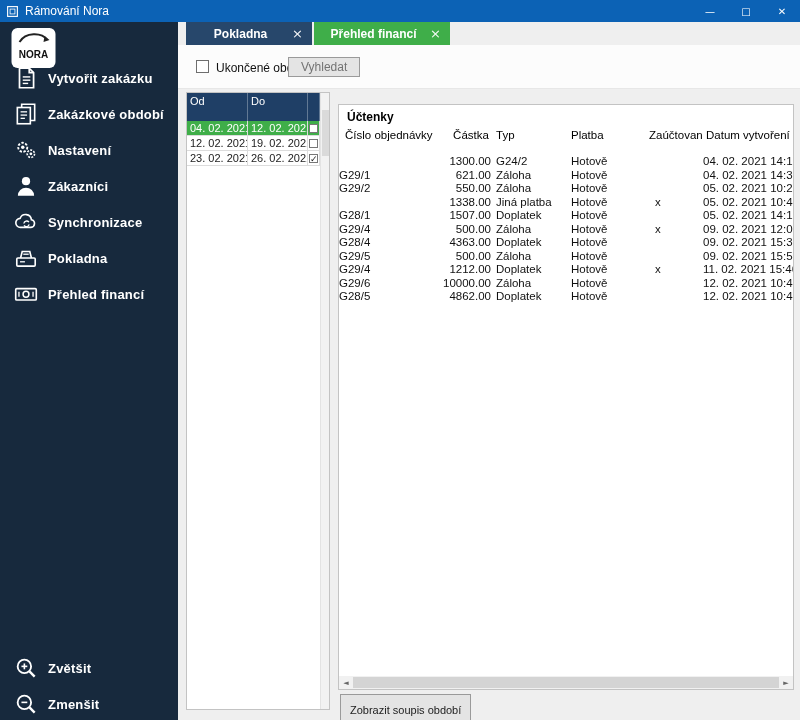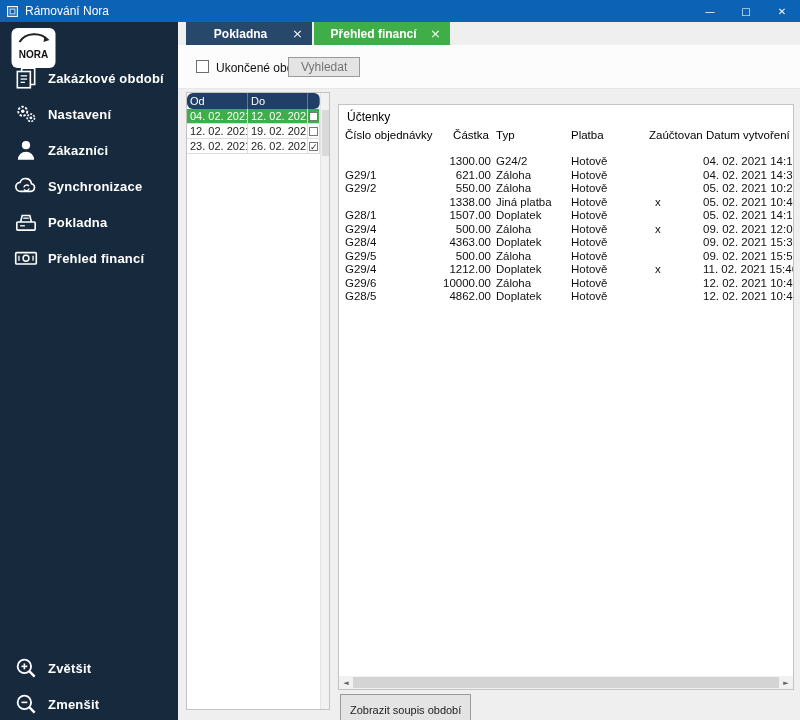--- a/index.html
+++ b/index.html
@@ -31,40 +31,40 @@
   .tab .tab-close{margin-left:6px;font-size:13px;opacity:.95;cursor:pointer;font-family:"DejaVu Sans",sans-serif;}
   .tab-dark{background:var(--tab_navy,#27476b);width:126px;}
   .tab-green{background:var(--accent_green,#3fae49);width:136px;}
 
   .filterbar{position:absolute;left:0;top:23px;width:622px;height:44px;background:#fcfcfc;border-bottom:1px solid #e7e7e7;}
   .check{position:absolute;left:18px;top:15px;width:13px;height:13px;background:#fff;border:1px solid #6e6e6e;cursor:pointer;font-size:11px;line-height:11px;text-align:center;font-family:"DejaVu Sans",sans-serif;}
   .check-label{position:absolute;left:38px;top:16px;font-size:12px;color:#111;}
   .btn{position:absolute;left:110px;top:12px;height:20px;padding:0 12px;font-size:12px;font-family:inherit;background:#e4e4e4;border:1px solid #9a9a9a;color:#737373;cursor:pointer;}
 
   .periods{position:absolute;left:8px;top:70px;width:144px;height:618px;background:#fff;border:1px solid #c3c3c3;}
-  .p-header{display:grid;grid-template-columns:61px 60px 1fr;height:16px;margin-right:9px;background:var(--header_navy,#1f3f66);border-radius:6px;}
+  .p-header{display:grid;grid-template-columns:61px 60px 1fr;height:28px;margin-right:9px;background:var(--header_navy,#1f3f66);}
   .p-hcell{color:#fff;font-size:11px;line-height:16px;padding-left:3px;border-right:1px solid rgba(255,255,255,.3);white-space:nowrap;overflow:hidden;}
   .p-row{display:grid;grid-template-columns:61px 60px 1fr;height:15px;margin-right:9px;border-bottom:1px solid #dcdcdc;background:#fff;cursor:pointer;}
   .p-cell{font-size:11px;line-height:14px;padding-left:3px;color:#222;border-right:1px solid #dcdcdc;white-space:nowrap;overflow:hidden;}
   .p-row.sel{background:var(--accent_green,#3fae49);}
   .p-row.sel .p-cell{color:#fff;}
   .p-cbcell{display:flex;align-items:center;justify-content:center;padding-left:0;}
   .pcb{width:9px;height:9px;border:1px solid #777;background:#fff;font-size:9px;line-height:8px;text-align:center;color:#222;font-family:"DejaVu Sans",sans-serif;}
   .p-scroll{position:absolute;right:0;top:0;width:9px;height:100%;background:#f2f2f2;border-left:1px solid #e3e3e3;}
   .p-scroll .thumb{position:absolute;left:1px;top:17px;width:7px;height:46px;background:#dadada;}
 
   .receipts{position:absolute;left:160px;top:82px;width:456px;height:586px;background:#fff;border:1px solid #c3c3c3;}
-  .r-title{position:absolute;left:8px;top:5px;font-size:12px;font-weight:normal;color:#000;}
+  .r-title{position:absolute;left:8px;top:5px;font-size:12px;font-weight:bold;color:#000;}
   .r-header{position:absolute;left:0;top:24px;width:100%;display:grid;grid-template-columns:100px 52px 78px 76px 58px 1fr;font-size:11.5px;color:#000;}
   .r-header .hc{white-space:nowrap;overflow:hidden;}
   .hc1{padding-left:6px;}.hc2{padding-left:12px;text-align:center;}.hc3{padding-left:5px;}.hc4{padding-left:2px;}.hc5{padding-left:4px;}.hc6{padding-left:3px;}
   .r-rows{position:absolute;left:0;top:50px;width:100%;}
   .r-row{display:grid;grid-template-columns:100px 52px 78px 76px 58px 1fr;height:13.5px;font-size:11.5px;color:#111;}
   .r-row > div{white-space:nowrap;overflow:hidden;line-height:13.5px;}
-  .rc1{padding-left:6px;}.rc2{text-align:right;}.rc3{padding-left:5px;}.rc4{padding-left:2px;}.rc5{padding-left:10px;}.rc6{text-align:right;padding-right:4px;}
+  .rc1{}.rc2{text-align:right;}.rc3{padding-left:5px;}.rc4{padding-left:2px;}.rc5{padding-left:10px;}.rc6{text-align:right;padding-right:4px;}
   .h-scroll{position:absolute;left:0;bottom:0;width:100%;height:13px;background:#f1f1f1;display:flex;align-items:stretch;}
   .h-arrow{width:14px;display:flex;align-items:center;justify-content:center;font-size:7px;color:#666;font-family:"DejaVu Sans",sans-serif;cursor:pointer;}
   .h-thumb{flex:1;margin:1px 0;background:#d4d4d4;cursor:pointer;}
   .footer-btn{position:absolute;left:162px;top:672px;height:32px;padding:0 9px;font-size:11px;font-family:inherit;background:#e4e4e4;border:1px solid #9a9a9a;color:#222;cursor:pointer;}
 </style>
 </head>
 <body>
 
 <div class="app">
 
@@ -89,20 +89,32 @@
         <rect x="0" y="0" width="44" height="40" rx="6" fill="#fff"></rect>
         <path d="M8 14 C14 4, 30 4, 36 12" fill="none" stroke="#222" stroke-width="2"></path>
         <path d="M33 8 l5 4 -6 2z" fill="#222"></path>
         <text x="22" y="30" font-size="10" font-weight="bold" text-anchor="middle" fill="#111" font-family="Liberation Sans, sans-serif">NORA</text>
       </svg>
     </div>
     <div class="menu" id="menu">
         <div class="menu-item">
           <span class="mi-icon">
             <svg viewBox="0 0 24 24">
+              <path d="M6 3h9l4 4v14H6z" fill="none" stroke="#fff" stroke-width="1.6"></path>
+              <path d="M15 3v4h4" fill="none" stroke="#fff" stroke-width="1.6"></path>
+              <line x1="9" y1="11" x2="16" y2="11" stroke="#fff" stroke-width="1.3"></line>
+              <line x1="9" y1="14" x2="16" y2="14" stroke="#fff" stroke-width="1.3"></line>
+              <line x1="9" y1="17" x2="14" y2="17" stroke="#fff" stroke-width="1.3"></line>
+            </svg>
+          </span>
+          <span class="mi-label">Vytvořit zakázku</span>
+        </div>
+        <div class="menu-item">
+          <span class="mi-icon">
+            <svg viewBox="0 0 24 24">
               <rect x="4" y="6" width="12" height="15" fill="none" stroke="#fff" stroke-width="1.5"></rect>
               <path d="M8 6V3h12v15h-4" fill="none" stroke="#fff" stroke-width="1.5"></path>
               <line x1="7" y1="10" x2="13" y2="10" stroke="#fff" stroke-width="1.2"></line>
               <line x1="7" y1="13" x2="13" y2="13" stroke="#fff" stroke-width="1.2"></line>
               <line x1="7" y1="16" x2="11" y2="16" stroke="#fff" stroke-width="1.2"></line>
             </svg>
           </span>
           <span class="mi-label">Zakázkové období</span>
         </div>
         <div class="menu-item">

